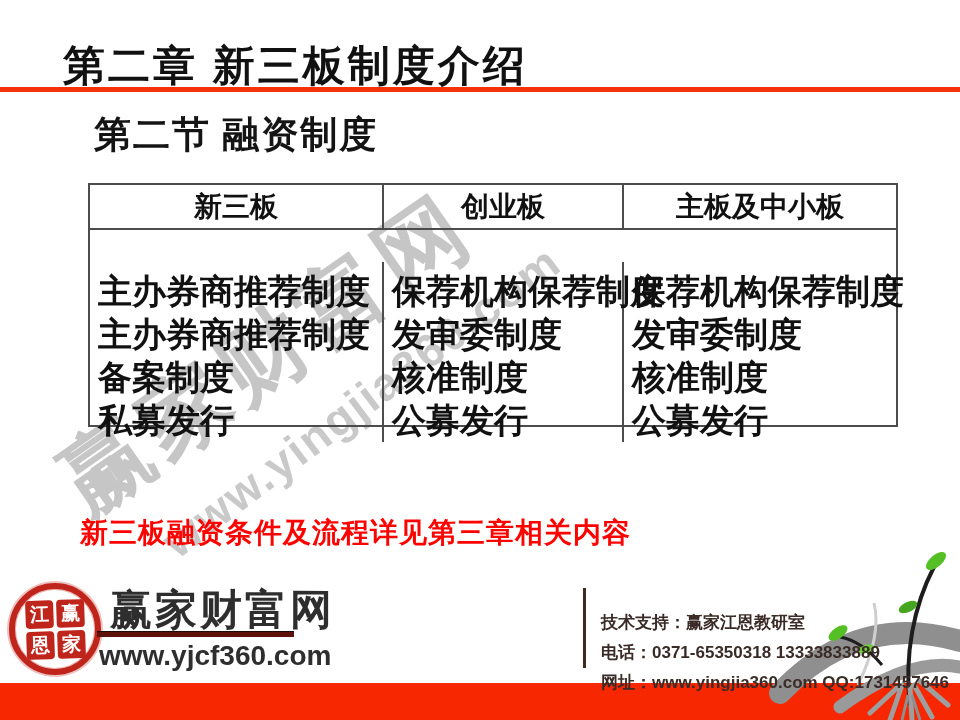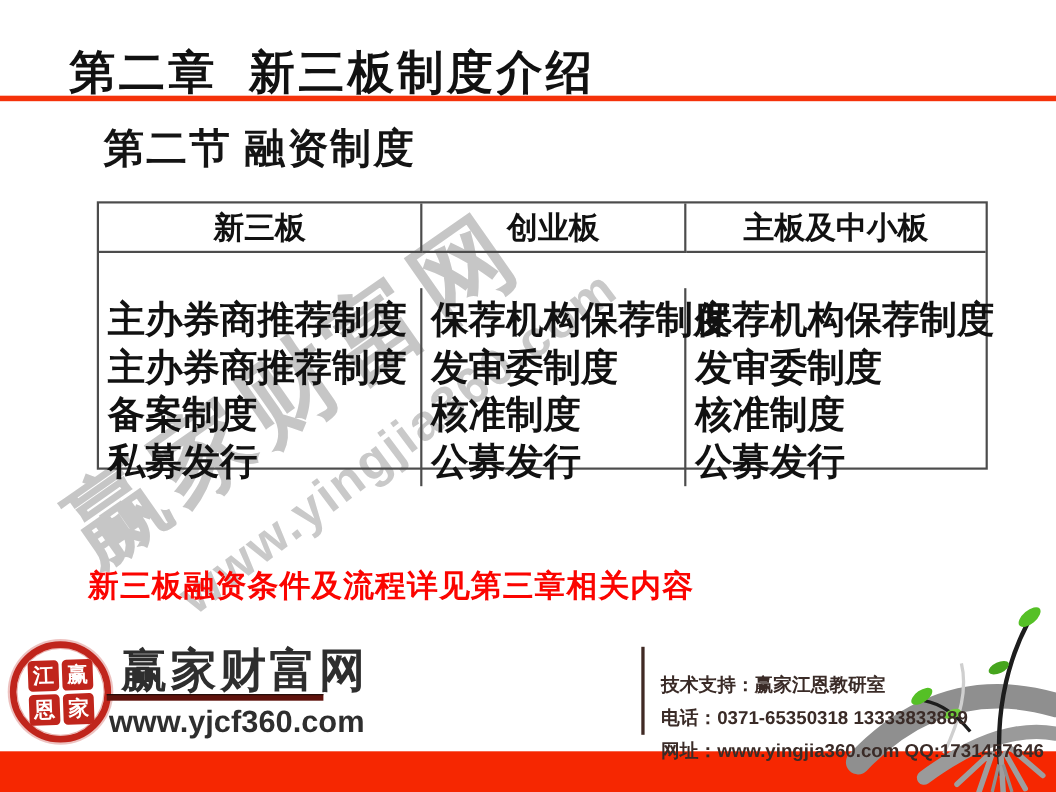--- a/index.html
+++ b/index.html
@@ -16,21 +16,21 @@
     font-family:"Liberation Serif",serif;
   }
   .wm-url{
     left:168px;top:520px;font-size:46px;letter-spacing:2px;
     color:#c9c9c9;transform:rotate(-37deg);transform-origin:0 50%;
     font-family:"Liberation Sans",sans-serif;
   }
   
   .chapter-title{
     position:absolute;left:63px;top:38px;z-index:2;
-    font-family:Liberation Mono, monospace;font-weight:700;
+    font-family:Liberation Sans, sans-serif;font-weight:700;
     font-size:42px;color:#111;letter-spacing:3px;white-space:nowrap;
   }
   .top-rule{position:absolute;left:0;top:87px;width:960px;height:5px;background:#f5320a;z-index:2;}
   .section-title{
     position:absolute;left:94px;top:110px;z-index:2;
     font-family:"Liberation Serif",serif;font-weight:700;
     font-size:37px;color:#141414;letter-spacing:2px;white-space:nowrap;
   }
   
   .board-table{

